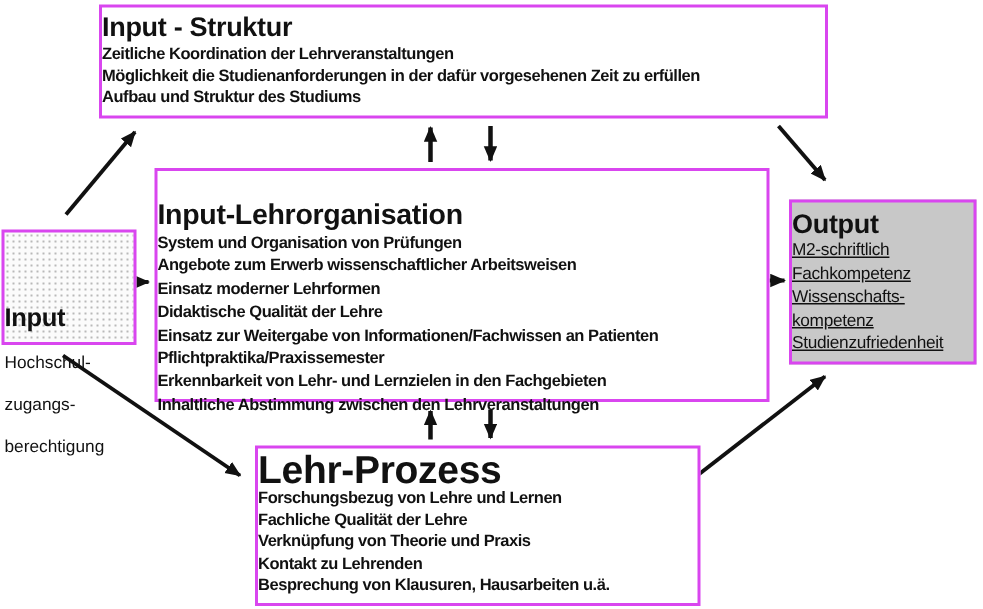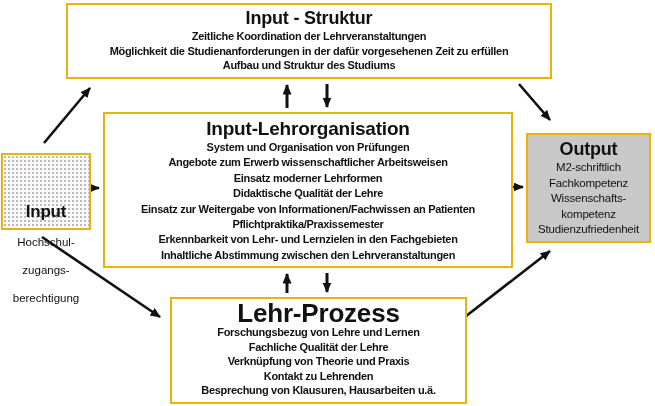--- a/index.html
+++ b/index.html
@@ -18,23 +18,23 @@
   }
   .arrow-layer {
     position: absolute;
     left: 0; top: 0;
     width: 655px; height: 406px;
     pointer-events: none;
   }
   .box {
     position: absolute;
     box-sizing: border-box;
-    border: 2px solid #eab308;
+    border: 2px solid #d946ef;
     background: #ffffff;
-    text-align: center;
+    text-align: left;
   }
   .box .title {
     font-weight: bold;
     letter-spacing: -0.2px;
     white-space: nowrap;
   }
   .box .line {
     font-weight: bold;
     white-space: nowrap;
     letter-spacing: -0.3px;
@@ -42,21 +42,21 @@
   
   .box-struktur {
     left: 66px; top: 3px; width: 486px; height: 76px;
     padding-top: 3px;
   }
   .box-struktur .title { font-size: 18px; line-height: 21px; }
   .box-struktur .line  { font-size: 11px; line-height: 14.5px; }
   
   .box-lehrorganisation {
     left: 103px; top: 112px; width: 410px; height: 156px;
-    padding-top: 3px;
+    padding-top: 18px;
   }
   .box-lehrorganisation .title { font-size: 19px; line-height: 23px; }
   .box-lehrorganisation .line  { font-size: 11px; line-height: 15.4px; }
   
   .box-lehrprozess {
     left: 170px; top: 297px; width: 297px; height: 107px;
     padding-top: 3px;
   }
   .box-lehrprozess .title { font-size: 26px; line-height: 23px; }
   .box-lehrprozess .line  { font-size: 11px; line-height: 14.6px; }
@@ -70,21 +70,21 @@
   }
   .box-input .title { font-size: 17px; line-height: 20px; margin-top: 45px; }
   .box-input .line  { font-size: 11.5px; line-height: 16px; font-weight: normal; letter-spacing: 0; margin-top: 12px; }
   
   .box-output {
     left: 526px; top: 133px; width: 125px; height: 110px;
     padding-top: 4px;
     background: #c8c8c8;
   }
   .box-output .title { font-size: 18px; line-height: 21px; }
-  .box-output .line  { font-size: 11.5px; line-height: 15.6px; font-weight: normal; letter-spacing: -0.2px; }
+  .box-output .line  { font-size: 11.5px; line-height: 15.6px; font-weight: normal; letter-spacing: -0.2px; text-decoration: underline; }
 </style>
 </head>
 <body>
 
 <div class="stage">
 
   <svg class="arrow-layer" viewBox="0 0 655 406" xmlns="http://www.w3.org/2000/svg">
     <defs>
       <marker id="ah" markerUnits="userSpaceOnUse" markerWidth="11" markerHeight="10" refX="9.5" refY="4.5" orient="auto">
         <path d="M0,0 L10.5,4.5 L0,9 Z" fill="#111111"></path>

